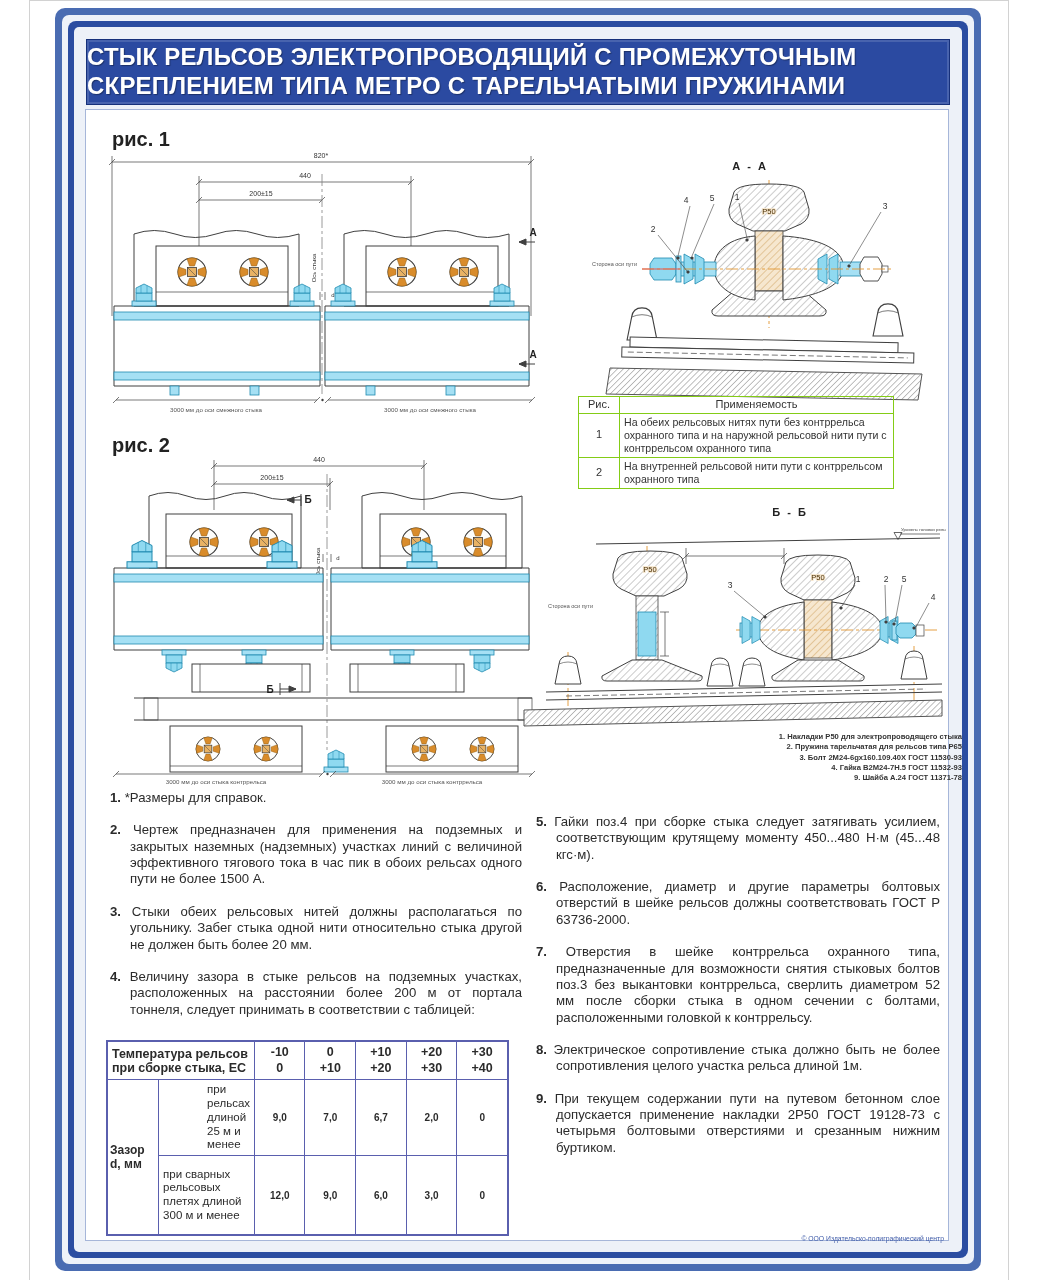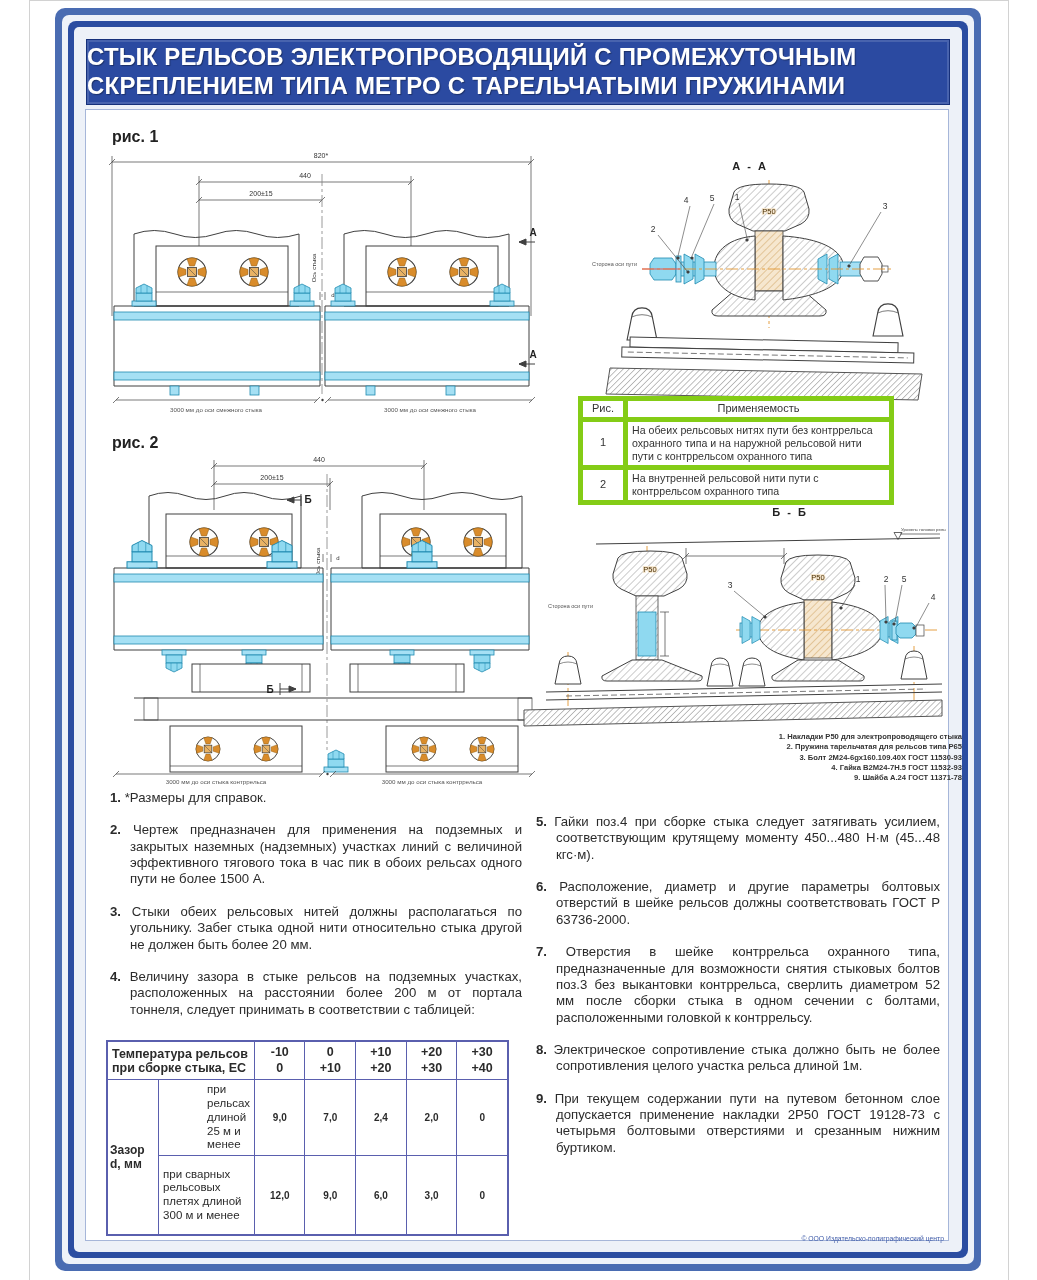--- a/index.html
+++ b/index.html
@@ -5,37 +5,37 @@
   html,body{margin:0;padding:0;background:#fff;}
   .page{position:relative;width:1037px;height:1280px;background:#fff;font-family:"Liberation Sans",sans-serif;overflow:hidden;}
   .paper{position:absolute;left:29px;top:0;width:978px;height:1279px;border:1px solid #d2d2d2;background:#fff;}
   .frame1{position:absolute;left:55px;top:8px;width:926px;height:1263px;background:#4a6cb2;border-radius:10px;}
   .frame2{position:absolute;inset:7px;background:#eef2f9;border-radius:7px;}
   .frame3{position:absolute;inset:6px;background:#2b4da1;border-radius:8px;}
   .frame4{position:absolute;inset:6px;background:#edf1f8;border-radius:5px;}
   .hdr{position:absolute;left:12px;top:12px;width:862px;height:64px;background:#2b4aa1;border:1px solid #16307a;box-shadow:inset 0 0 0 2px rgba(255,255,255,.14);display:flex;flex-direction:column;justify-content:center;}
   .hdr div{color:#fff;font-weight:bold;font-size:24px;line-height:1.2;letter-spacing:.2px;white-space:nowrap;text-shadow:1px 1px 1px rgba(0,0,0,.35);}
   .content{position:absolute;left:11px;top:82px;width:862px;height:1130px;background:#fff;border:1px solid #a6b6d9;}
-  .figlab{position:absolute;font-size:16px;font-weight:bold;color:#222;}
+  .figlab{position:absolute;font-size:20px;font-weight:bold;color:#222;}
   .seclab{position:absolute;font-size:11px;font-weight:bold;color:#222;text-align:center;letter-spacing:2px;}
   .notes{position:absolute;font-size:13.2px;color:#2b2b2b;line-height:1.24;}
   .note{margin:0 0 16px 0;padding-left:20px;text-indent:-20px;text-align:justify;}
   .note b{font-weight:bold;}
   table{border-collapse:collapse;}
   
   .gaptab{position:absolute;left:20px;top:930px;width:403px;border:2px solid #5a5fae;color:#2b2b2b;}
   .gaptab td{border:1px solid #5a5fae;padding:3px 4px;vertical-align:middle;}
   .gaptab .hd{font-weight:bold;font-size:12.5px;}
   .gaptab .tc{font-weight:bold;font-size:12.5px;text-align:center;white-space:pre-line;line-height:1.25;}
   .gaptab .rl{font-weight:bold;font-size:12px;white-space:pre-line;text-align:left;padding:2px;}
   .gaptab .sl2{font-size:11.5px;line-height:1.2;}
   .gaptab .vv{font-weight:bold;font-size:10px;text-align:center;}
   
   .apptab{position:absolute;left:492px;top:286px;width:316px;border:1.5px solid #4a5db5;color:#333;}
-  .apptab td{border:5px solid #84cc16;padding:2px 4px;font-size:10.6px;line-height:1.23;}
+  .apptab td{border:1px solid #84cc16;padding:2px 4px;font-size:10.6px;line-height:1.23;}
   .apptab .ah{text-align:center;font-size:11px;padding:1px 2px;}
   .apptab .af{text-align:center;font-size:11px;}
   .parts{position:absolute;left:546px;top:622px;width:330px;font-size:7.6px;color:#333;line-height:1.35;}
   .parts div{white-space:nowrap;font-weight:bold;text-align:right;}
   .footer{position:absolute;right:18px;bottom:10px;font-size:6.8px;color:#3d5aa8;}
   
   .dim{font-size:7px;fill:#333;text-anchor:middle;}
   .dimv{font-size:6px;fill:#333;text-anchor:middle;}
   .seclet{font-size:10px;font-weight:bold;fill:#222;text-anchor:middle;}
   .cap{font-size:6.2px;fill:#555;text-anchor:middle;}
@@ -469,21 +469,21 @@
 +30</td>
                 <td class="tc" style="width:45px;">+30
 +40</td>
               </tr>
               <tr>
                 <td rowspan="2" class="rl" style="width:48px;">Зазор
 d, мм</td>
                 <td class="sl2" style="height:56px;padding-left:48px;">при рельсах длиной 25 м и менее</td>
                 <td class="vv">9,0</td>
                 <td class="vv">7,0</td>
-                <td class="vv">2,4</td>
+                <td class="vv">6,7</td>
                 <td class="vv">2,0</td>
                 <td class="vv">0</td>
               </tr>
               <tr>
                 <td class="sl2" style="height:72px;">при сварных рельсовых плетях длиной 300 м и менее</td>
                 <td class="vv">12,0</td>
                 <td class="vv">9,0</td>
                 <td class="vv">6,0</td>
                 <td class="vv">3,0</td>
                 <td class="vv">0</td>

